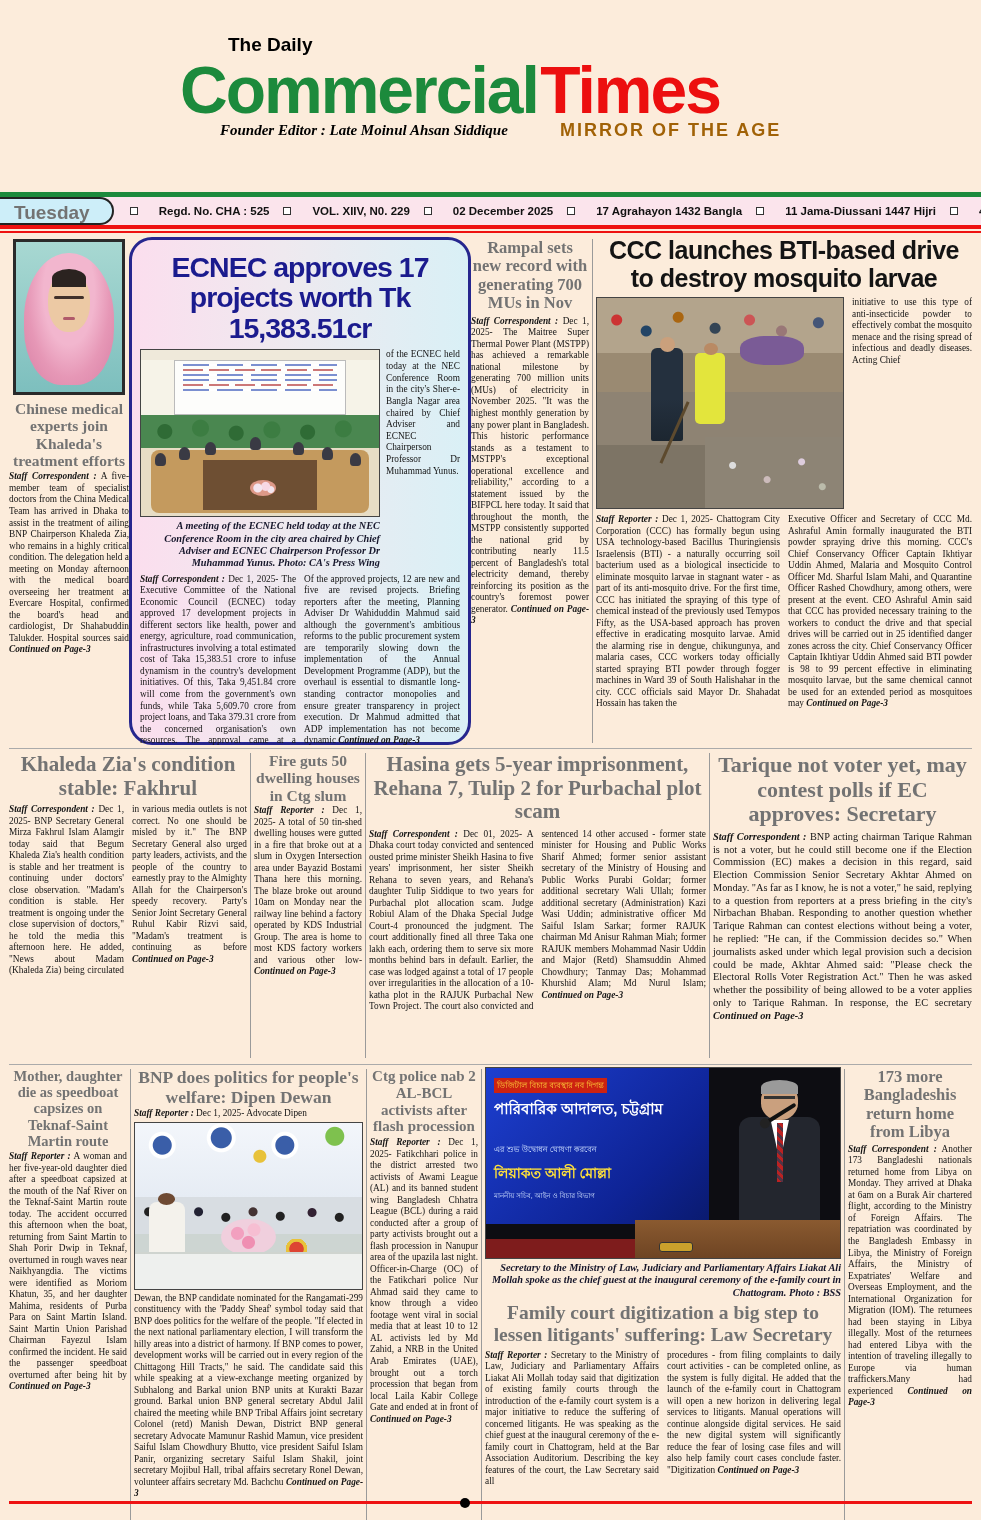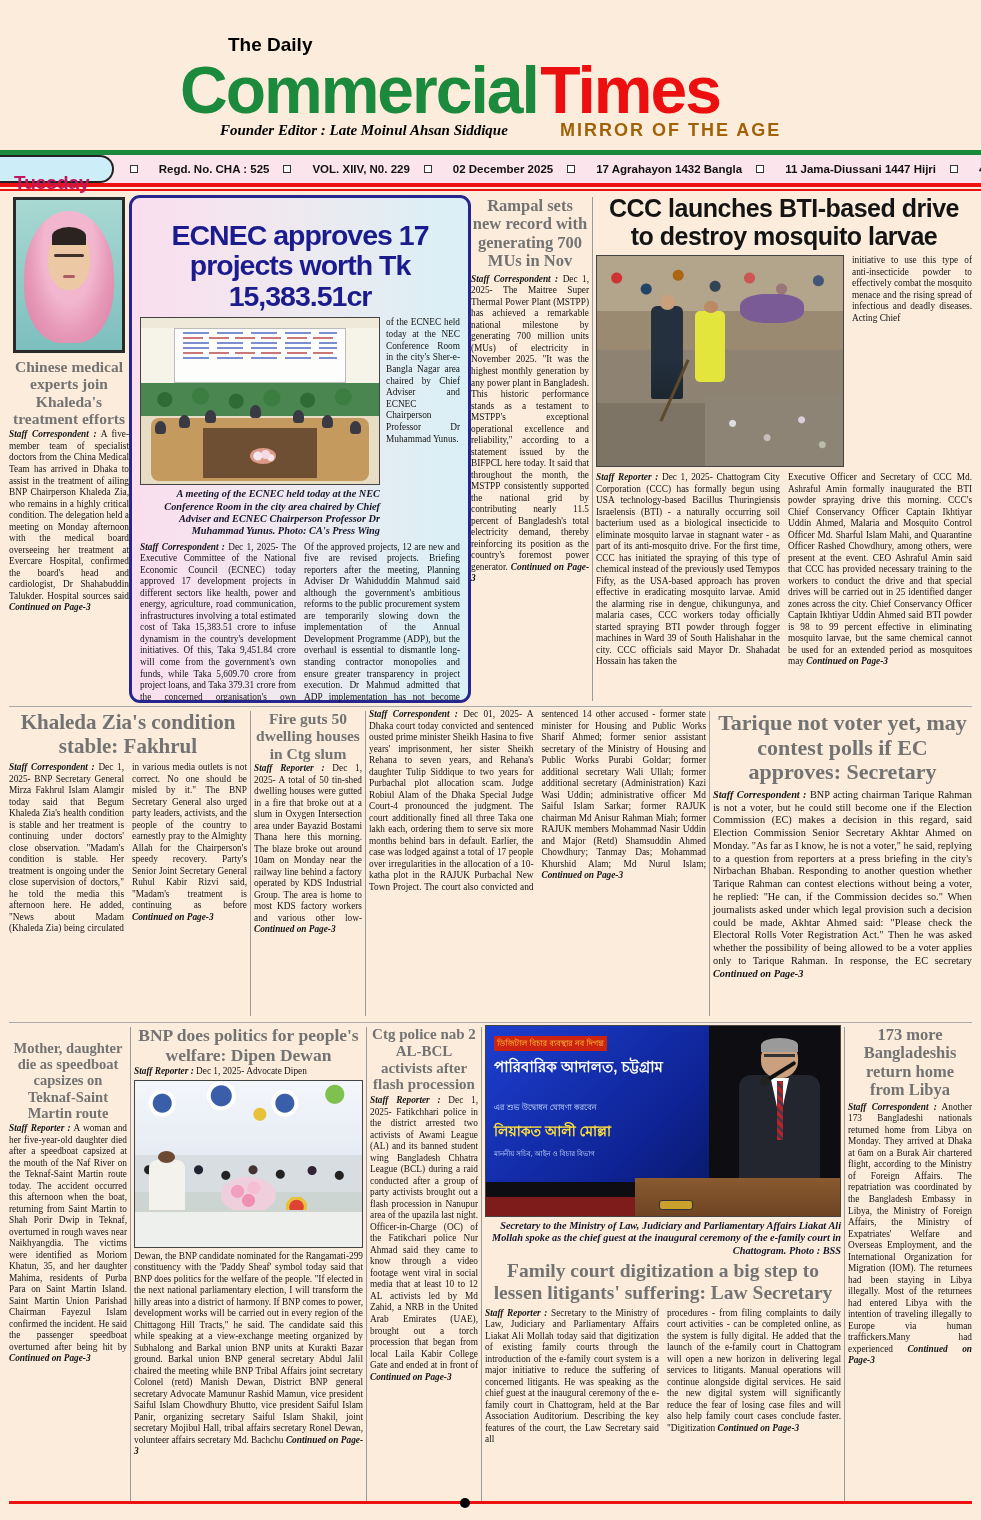--- a/index.html
+++ b/index.html
@@ -3,31 +3,31 @@
 <meta charset="utf-8">
 <style>
   * { box-sizing: border-box; margin: 0; padding: 0; }
   html,body { width: 981px; }
   body {
     background:#fcecdb; color:#141414;
     font-family:"Liberation Serif", serif;
     width:981px; height:1520px; overflow:hidden; position:relative;
   }
   
-  .masthead { position:relative; height:150px;border-radius:14px; }
+  .masthead { position:relative; height:192px;border-radius:14px; }
   .logo { position:absolute; left:180px; top:10px; width:620px; }
   .the-daily { position:absolute; left:48px; top:24px; font-family:"Liberation Sans",sans-serif; font-weight:bold; font-size:19px; color:#000; }
   .logo-row { position:absolute; left:0; top:42px; white-space:nowrap; font-family:"Liberation Sans",sans-serif; font-weight:bold; letter-spacing:-2px; }
   .c-green { color:#1c8a3c; font-size:66px; }
   .t-red { color:#ec0f0f; font-size:66px; }
   .founder { position:absolute; left:40px; top:112px; font-style:italic; font-weight:bold; font-size:15px; color:#000; }
   .motto { position:absolute; left:380px; top:110px; font-family:"Liberation Sans",sans-serif; font-weight:bold; font-size:18px; letter-spacing:2px; color:#a16207; }
   
   .datebar { height:37px; border-top:5px solid #1c8a3c; border-bottom:4px solid #e11; background:#fbe4ec; display:flex; align-items:stretch; }
-  .daybox { background:#cdeef9; border:2px solid #222; border-left:none; border-radius:0 16px 16px 0; padding:15px 22px 0 14px; font-family:"Liberation Sans",sans-serif; font-weight:bold; font-size:19px; color:#be185d; }
+  .daybox { background:#cdeef9; border:2px solid #222; border-left:none; border-radius:0 16px 16px 0; padding:3px 22px 0 14px; font-family:"Liberation Sans",sans-serif; font-weight:bold; font-size:19px; color:#737373; }
   .dateitems { display:flex; align-items:center; gap:14px; padding-left:16px; font-family:"Liberation Sans",sans-serif; font-weight:bold; font-size:11.5px; color:#111; }
   .ditem { display:flex; align-items:center; gap:21px; white-space:nowrap; }
   .chk { display:inline-block; width:8px; height:8px; border:1.4px solid #333; background:#fff; }
   .redline2 { height:2px; background:#e11; margin-top:2px; }
   
   .content { padding:4px 9px 0 9px; }
   .band { display:flex; overflow:hidden; }
   .vline { width:1px; background:#9a9a9a; margin:2px 3px; flex:0 0 1px; }
   .art h2 { font-weight:bold; text-align:center; line-height:1.12; color:#737373; }
   .body { text-align:justify; font-size:9.3px; line-height:1.24; }
@@ -41,21 +41,21 @@
   .col-khaleda { flex:0 0 120px; display:flex; flex-direction:column; }
   .kh-photo { width:112px; height:156px; margin:2px auto 3px; border:3px solid #2a2a2a; background:linear-gradient(#a8d8d2,#7dbfbe); }
   .kh-scarf { position:absolute; left:8%; top:7%; width:84%; height:88%; background:radial-gradient(ellipse at 50% 30%,#f2b6ce 0 40%,#e697b6 65%,#d77fa4 100%); border-radius:50% 50% 42% 42%; }
   .kh-face { position:absolute; left:30%; top:20%; width:40%; height:40%; background:#ecc9a4; border-radius:46%; }
   .kh-hair { position:absolute; left:34%; top:18%; width:32%; height:12%; background:#2b2320; border-radius:50% 50% 0 0; }
   .kh-eyes { position:absolute; left:36%; top:36%; width:28%; height:3px; background:#41312a; border-radius:2px; }
   .kh-lips { position:absolute; left:44%; top:50%; width:12%; height:3px; background:#b05a6a; border-radius:2px; }
   .col-khaleda h2 { font-size:15.5px; margin:2px 0 2px; }
   
   .col-ecnec { flex:0 0 342px; }
-  .ecnec-box { border:3px solid #26268e; border-radius:11px; background:linear-gradient(90deg,#fbdeee 0%,#efe9ef 45%,#d9f0f6 100%); padding:22px 8px 4px; height:100%; }
+  .ecnec-box { border:3px solid #26268e; border-radius:23px; background:linear-gradient(90deg,#fbdeee 0%,#efe9ef 45%,#d9f0f6 100%); padding:12px 8px 4px; height:100%; }
   .ecnec-title { font-family:"Liberation Sans",sans-serif; font-weight:bold; font-size:28.5px; letter-spacing:-1px; color:#1b1b8e; text-align:center; line-height:1.07; margin-bottom:6px; }
   .ecnec-mid { display:flex; gap:6px; }
   .ecnec-left { flex:1 1 auto; }
   .ecnec-photo { width:100%; height:168px; background:linear-gradient(#efe9da 0 6%,#f6f3e8 6% 42%,#45804a 42% 58%,#e7ddc5 58% 100%); }
   .scrn { position:absolute; left:14%; top:6%; width:72%; height:33%; background:#fdfdfb; border:1px solid #bbb; }
   .scrn i { display:block; height:2px; margin:3px 8px; background:repeating-linear-gradient(90deg,#7b8fd0 0 26px,#fff 26px 34px); }
   .scrn i.rline { background:repeating-linear-gradient(90deg,#c77 0 20px,#fff 20px 26px); }
   .plants { position:absolute; left:0; top:39%; width:100%; height:20%;
      background:radial-gradient(circle at 10% 50%,#2f6b35 0 7px,transparent 8px),radial-gradient(circle at 25% 40%,#3c7d42 0 8px,transparent 9px),radial-gradient(circle at 40% 55%,#2f6b35 0 7px,transparent 8px),radial-gradient(circle at 55% 45%,#3c7d42 0 8px,transparent 9px),radial-gradient(circle at 70% 52%,#2f6b35 0 7px,transparent 8px),radial-gradient(circle at 85% 42%,#3c7d42 0 8px,transparent 9px),#4a8750; }
   .utable { position:absolute; left:4%; top:60%; width:92%; height:38%; background:#c49a5e; border-radius:8px; }
@@ -93,21 +93,21 @@
   .col-fire { flex:0 0 108px; }
   .col-fire h2 { font-size:15.5px; margin:1px 0 1px; }
   .col-hasina { flex:0 0 337px; }
   .col-hasina h2 { font-size:21px; margin:2px 0 5px; }
   .col-tarique { flex:1 1 auto; }
   .col-tarique h2 { font-size:22px; margin:2px 0 4px; }
   .col-tarique .body { font-size:10.3px; }
   
   .band3 { height:482px; border-top:1px solid #aaa; margin-top:4px; padding-top:2px; }
   .col-boat { flex:0 0 118px; }
-  .col-boat h2 { font-size:14.5px; margin:15px 0 2px; }
+  .col-boat h2 { font-size:14.5px; margin:1px 0 2px; }
   .col-dipen { flex:0 0 229px; }
   .col-dipen h2 { font-size:17.5px; margin:1px 0 1px; }
   .dipen-photo { width:100%; height:168px; margin:2px 0 3px; background:linear-gradient(#dfe8f2 0 8%,#eef2f6 8% 46%,#cdd5d2 46% 100%); }
   .canopy { position:absolute; left:0; top:0; width:100%; height:45%;
     background:radial-gradient(circle at 12% 30%,#3a5ea8 0 9px,#fff 10px 13px,transparent 14px),radial-gradient(circle at 38% 20%,#3a5ea8 0 10px,#fff 11px 14px,transparent 15px),radial-gradient(circle at 66% 30%,#3a5ea8 0 9px,#fff 10px 13px,transparent 14px),radial-gradient(circle at 88% 18%,#7ec14e 0 9px,transparent 10px),radial-gradient(circle at 55% 45%,#e8c23a 0 6px,transparent 7px),linear-gradient(#f3f6fb,#e6ecf4); }
   .heads { position:absolute; left:0; top:45%; width:100%; height:22%;
     background:radial-gradient(circle at 6% 40%,#222 0 4px,transparent 5px),radial-gradient(circle at 16% 55%,#332 0 4px,transparent 5px),radial-gradient(circle at 28% 40%,#223 0 4px,transparent 5px),radial-gradient(circle at 40% 55%,#222 0 4px,transparent 5px),radial-gradient(circle at 52% 40%,#433 0 4px,transparent 5px),radial-gradient(circle at 64% 52%,#222 0 4px,transparent 5px),radial-gradient(circle at 78% 42%,#323 0 4px,transparent 5px),radial-gradient(circle at 90% 55%,#222 0 4px,transparent 5px),#d8dde2; }
   .bouquet { position:absolute; left:38%; top:58%; width:24%; height:22%; background:radial-gradient(circle at 30% 40%,#f2a0bf 0 6px,transparent 7px),radial-gradient(circle at 60% 30%,#f6bed2 0 6px,transparent 7px),radial-gradient(circle at 50% 65%,#ef8fb2 0 6px,transparent 7px),#f0cfdd; border-radius:50%; }
   .wtable { position:absolute; left:0; top:78%; width:100%; height:22%; background:#eef0ee; border-top:2px solid #cfd4cf; }
   .redfl { position:absolute; left:66%; top:70%; width:10%; height:12%; background:radial-gradient(circle,#d43 0 45%,#e8c23a 50% 70%,transparent 71%); }
@@ -308,20 +308,21 @@
       <div class="body">
         <span class="byline">Staff Reporter :</span>
         <span>Dec 1, 2025- A total of 50 tin-shed dwelling houses were gutted in a fire that broke out at a slum in Oxygen Intersection area under Bayazid Bostami Thana here this morning. The blaze broke out around 10am on Monday near the railway line behind a factory operated by KDS Industrial Group. The area is home to most KDS factory workers and various other low-</span>
         <span class="cont">Continued on Page-3</span>
       </div>
     </div>
 
     <div class="vline"></div>
 
     <div class="art col-hasina">
+      <h2>Hasina gets 5-year imprisonment, Rehana 7, Tulip 2 for Purbachal plot scam</h2>
       <div class="body cols2">
         <span class="byline">Staff Correspondent :</span>
         <span>Dec 01, 2025- A Dhaka court today convicted and sentenced ousted prime minister Sheikh Hasina to five years' imprisonment, her sister Sheikh Rehana to seven years, and Rehana's daughter Tulip Siddique to two years for Purbachal plot allocation scam. Judge Robiul Alam of the Dhaka Special Judge Court-4 pronounced the judgment. The court additionally fined all three Taka one lakh each, ordering them to serve six more months behind bars in default. Earlier, the case was lodged against a total of 17 people over irregularities in the allocation of a 10-katha plot in the RAJUK Purbachal New Town Project. The court also convicted and sentenced 14 other accused - former state minister for Housing and Public Works Sharif Ahmed; former senior assistant secretary of the Ministry of Housing and Public Works Purabi Goldar; former additional secretary Wali Ullah; former additional secretary (Administration) Kazi Wasi Uddin; administrative officer Md Saiful Islam Sarkar; former RAJUK chairman Md Anisur Rahman Miah; former RAJUK members Mohammad Nasir Uddin and Major (Retd) Shamsuddin Ahmed Chowdhury; Tanmay Das; Mohammad Khurshid Alam; Md Nurul Islam;</span>
         <span class="cont">Continued on Page-3</span>
       </div>
     </div>
 
     <div class="vline"></div>
 
     <div class="art col-tarique">

